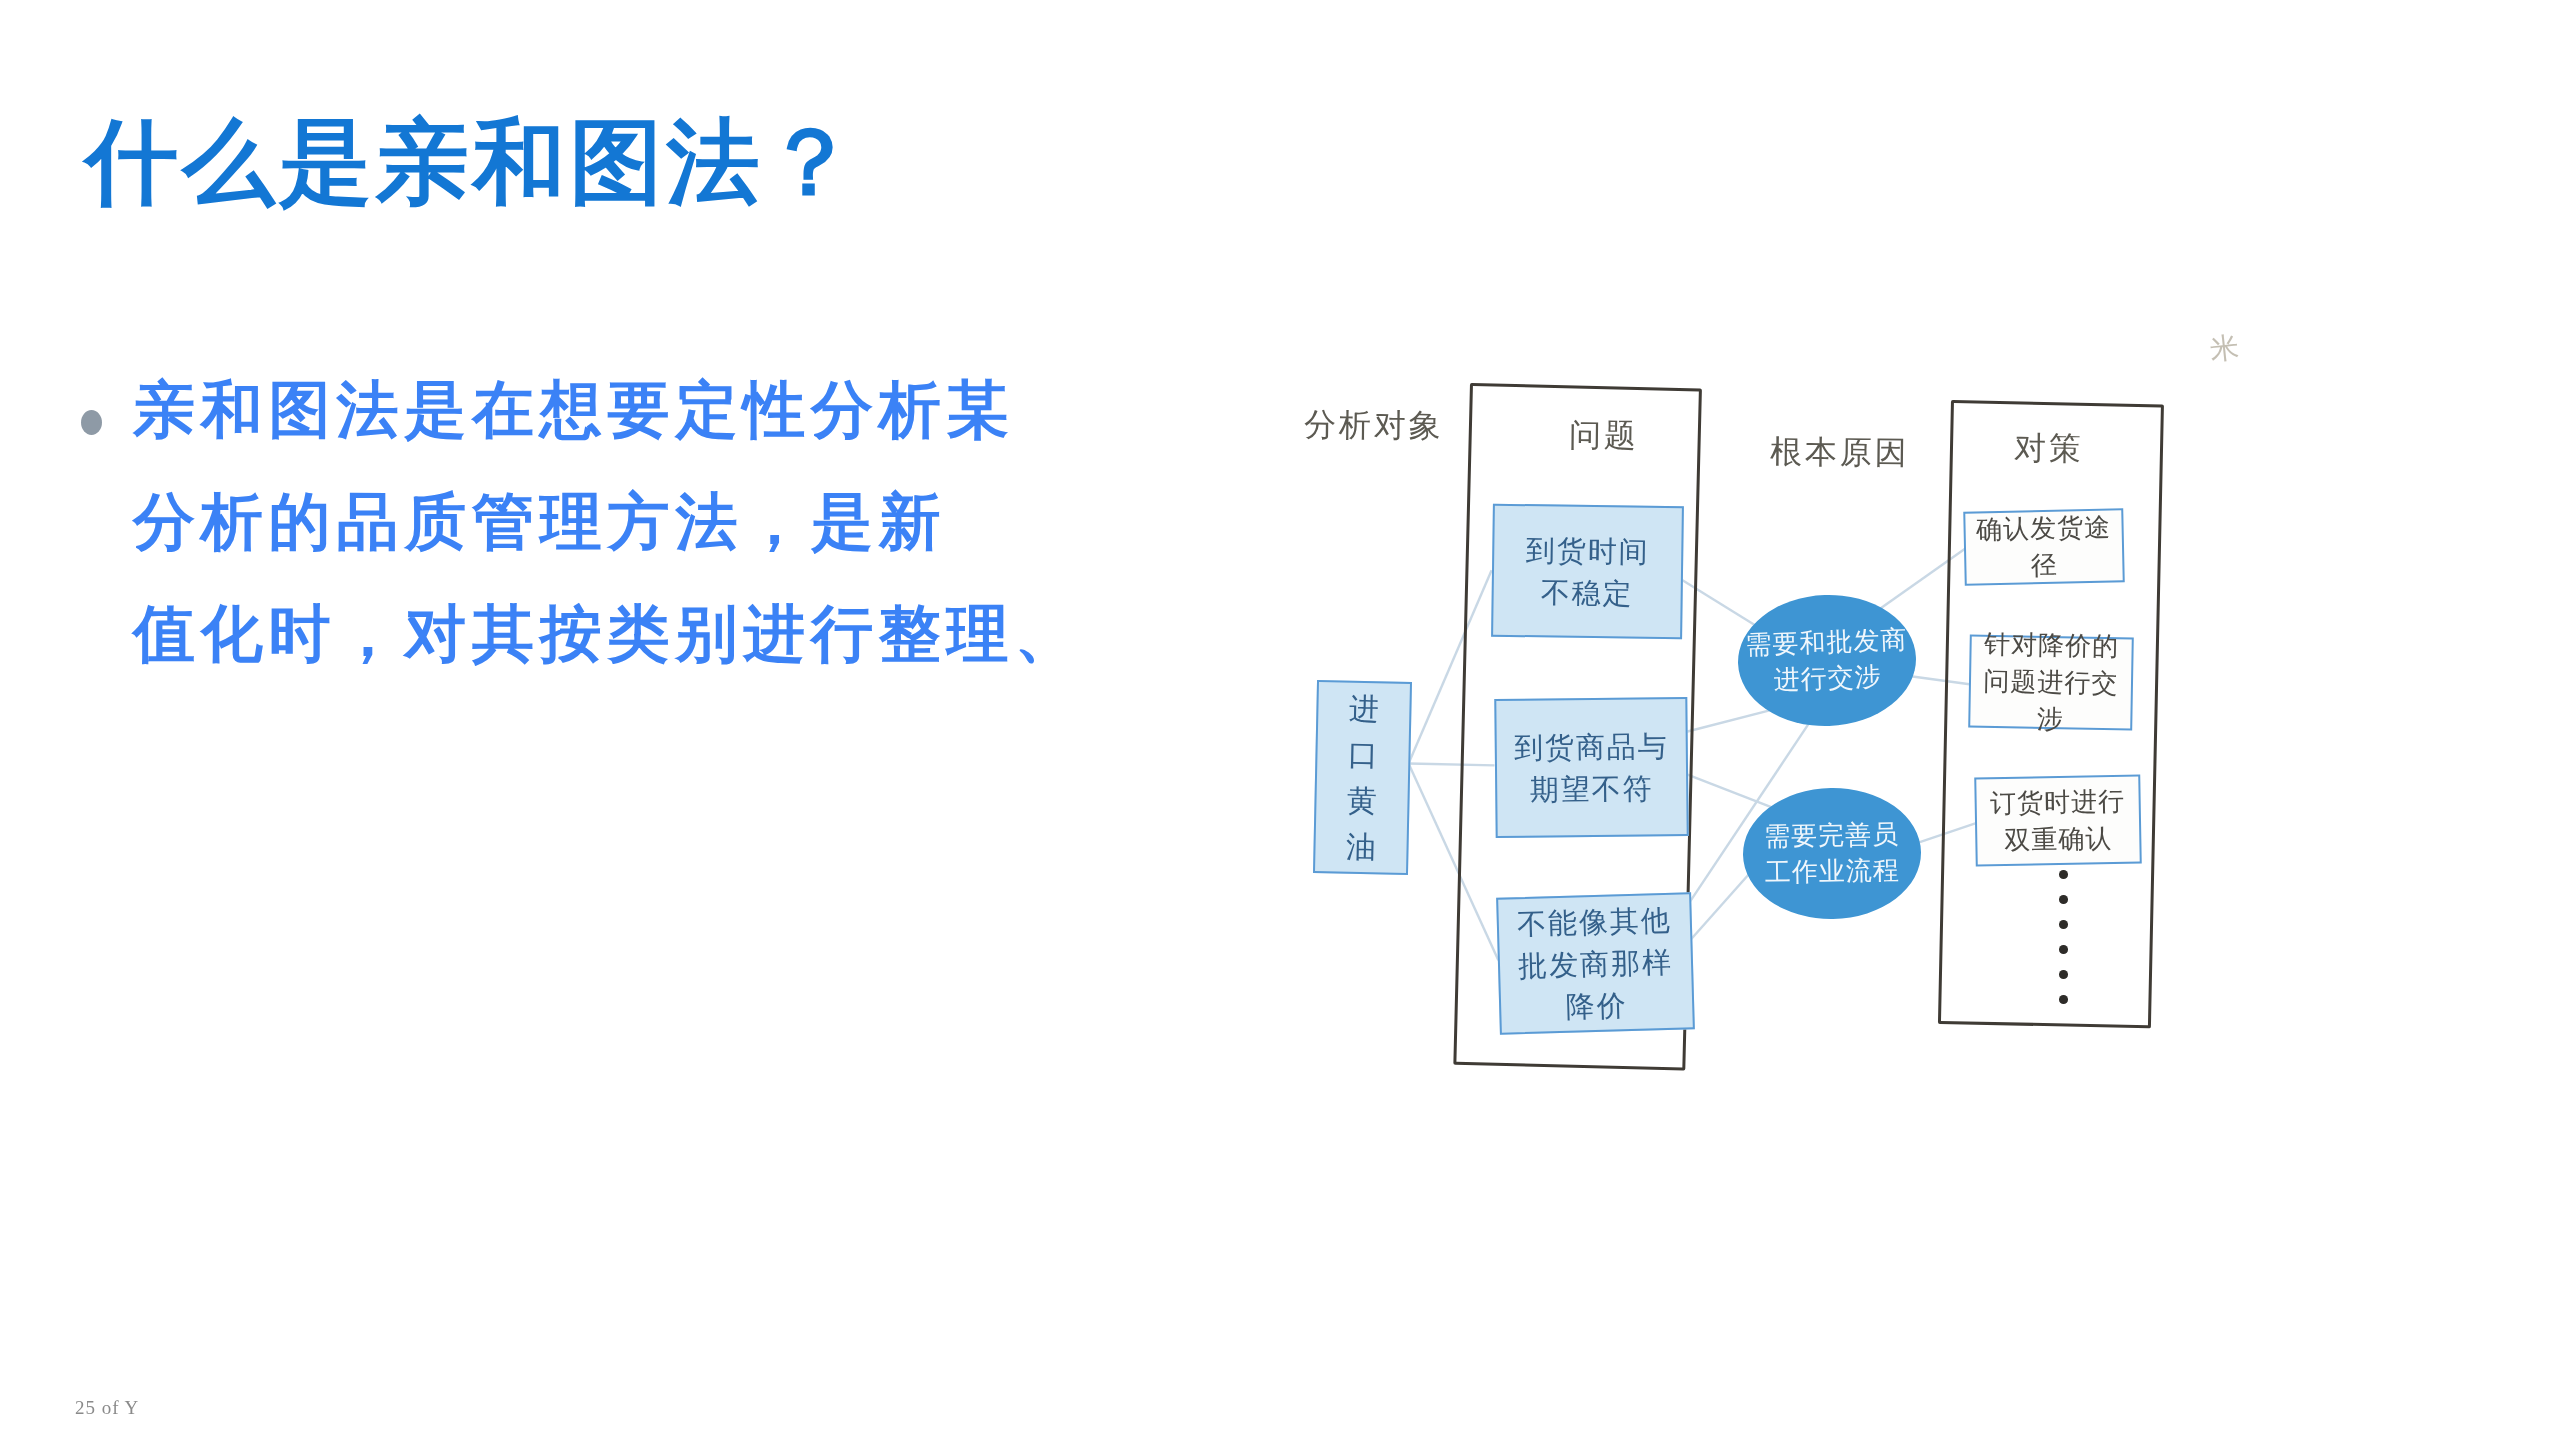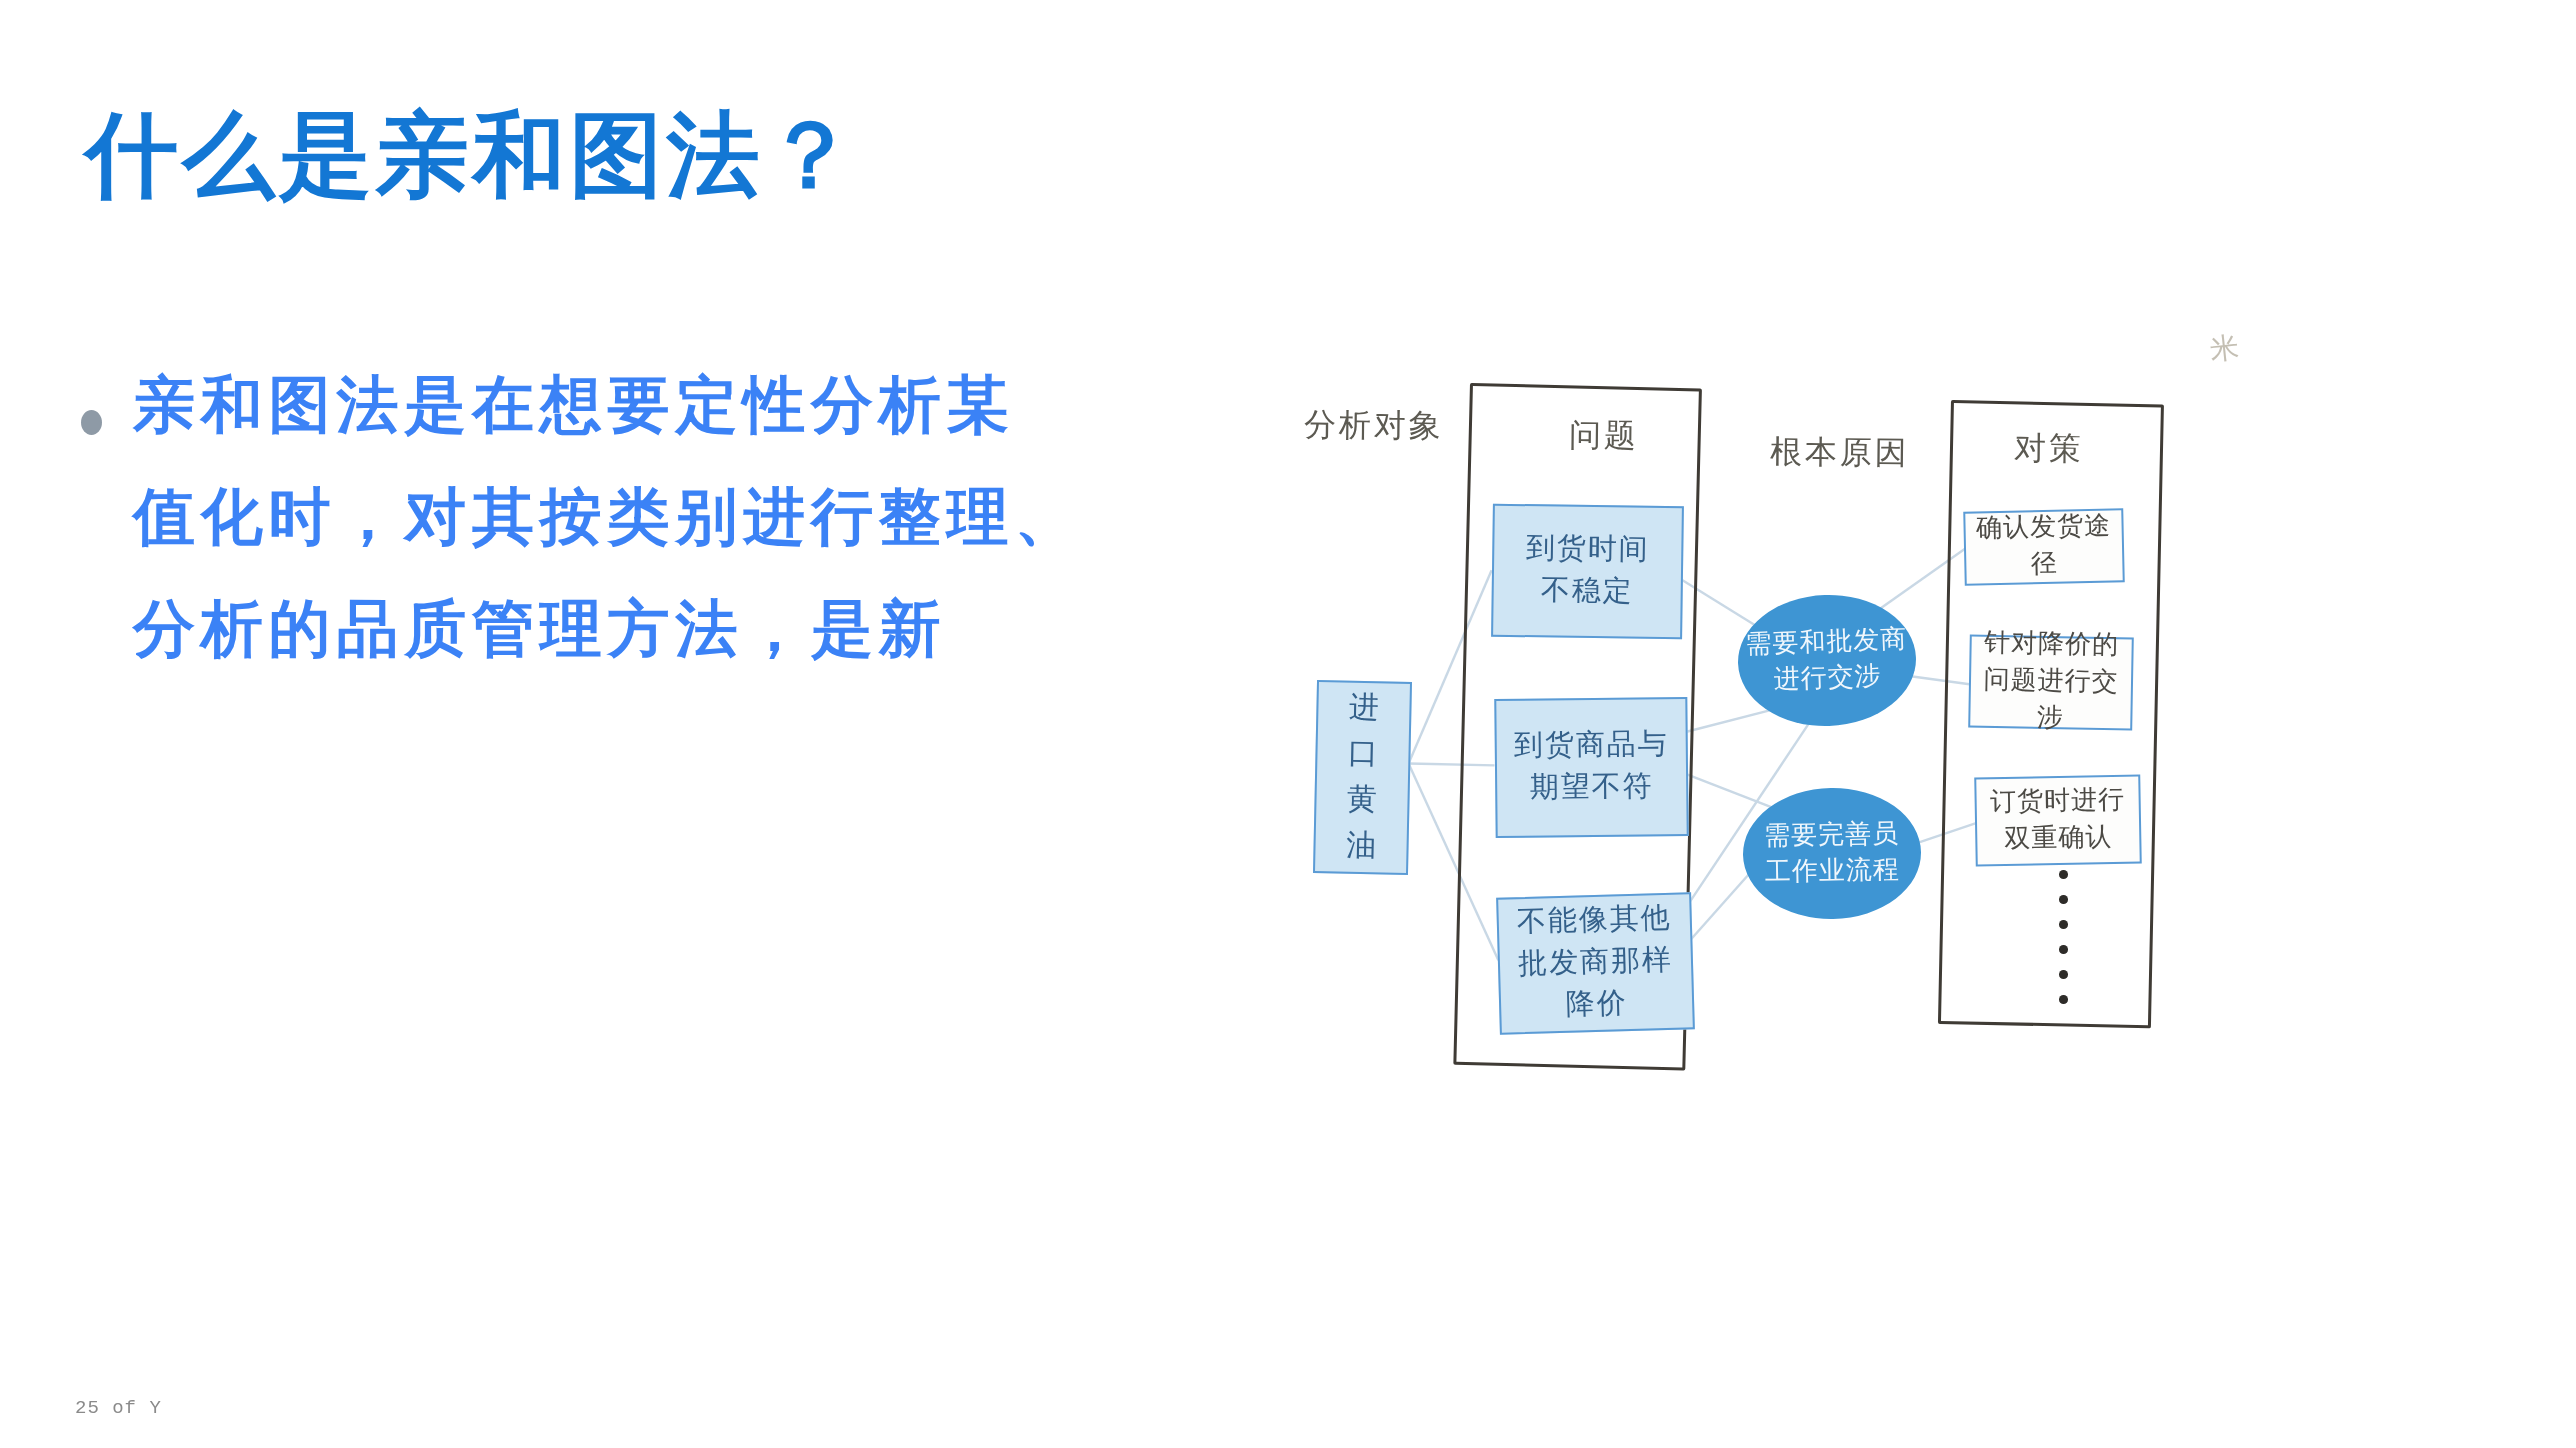--- a/index.html
+++ b/index.html
@@ -1,21 +1,21 @@
 <!DOCTYPE html>
 <html><head>
 <meta charset="utf-8">
 <style>
   html,body{margin:0;padding:0;background:#ffffff;}
   .page{
     position:relative;
     width:2244px;height:1449px;
     background:#ffffff;
     overflow:hidden;
-    font-family:Liberation Mono, monospace;
+    font-family:Liberation Serif, serif;
   }
   
   .title{
     position:absolute;left:85px;top:50px;
     font-size:93px;line-height:1.1;font-weight:bold;
     color:#1377D4;letter-spacing:3.9px;white-space:nowrap;
   }
   
   .bullet-dot{
     position:absolute;left:81px;top:410px;
@@ -95,22 +95,22 @@
 </head>
 <body>
 
 <div class="page">
 
   <h1 class="title">什么是亲和图法？</h1>
 
   <span class="bullet-dot"></span>
   <div class="body-text">
     <div class="line">亲和图法是在想要定性分析某</div>
+    <div class="line">分析的品质管理方法，是新</div>
     <div class="line">值化时，对其按类别进行整理、</div>
-    <div class="line">分析的品质管理方法，是新</div>
   </div>
 
   <div class="diagram">
 
     <svg class="connectors" width="1033" height="773" viewBox="0 0 1070 800">
       <g stroke="#C9D8E5" stroke-width="2.5" fill="none">
 
         <line x1="128" y1="460" x2="214" y2="260"></line>
         <line x1="128" y1="460" x2="217" y2="462"></line>
         <line x1="128" y1="460" x2="221" y2="664"></line>

